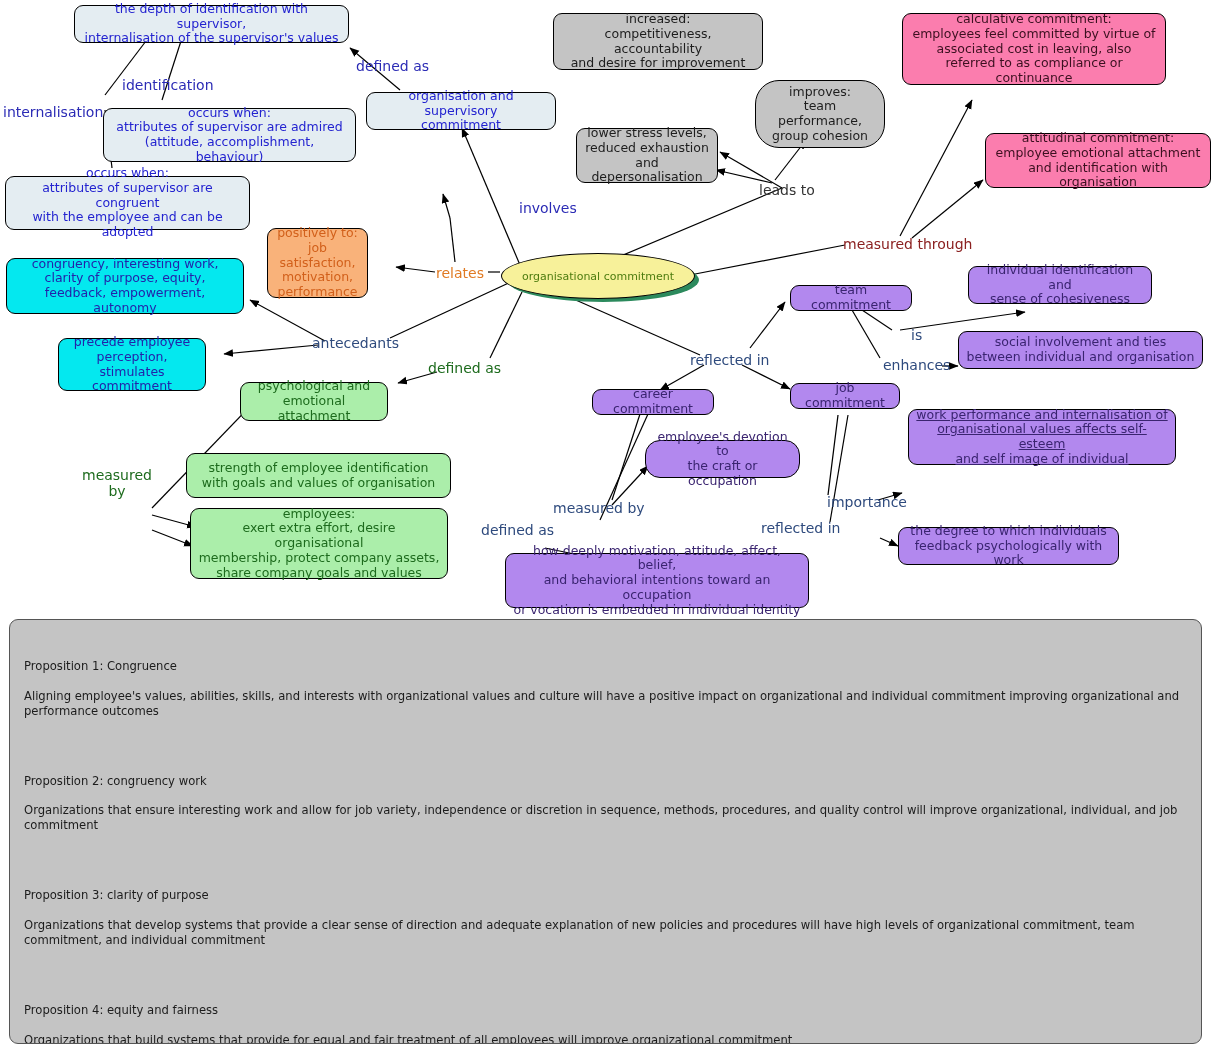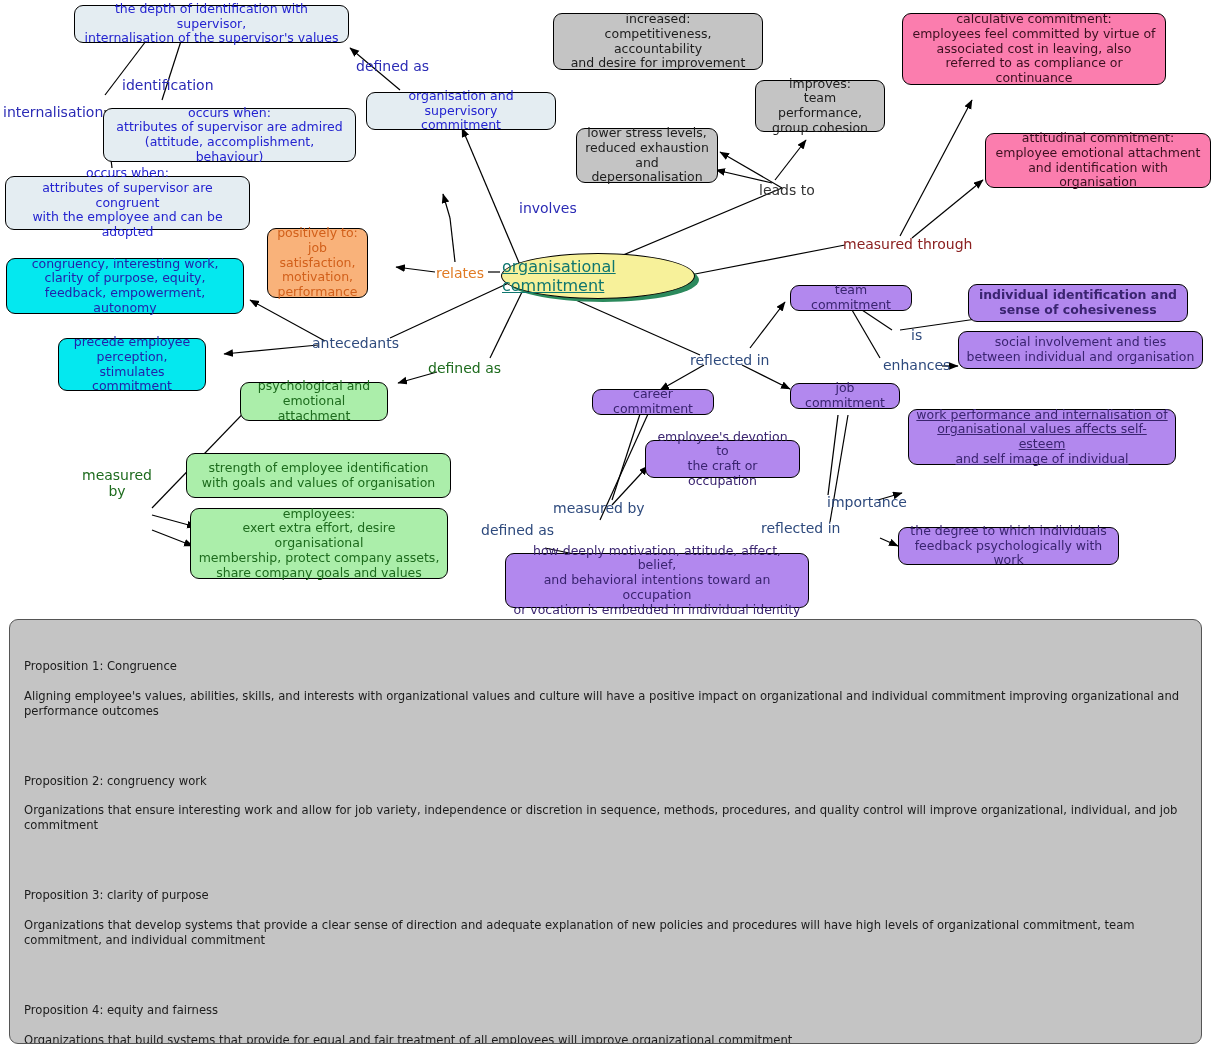--- a/index.html
+++ b/index.html
@@ -27,25 +27,24 @@
   .orange{background:#f9b27a;color:#d2601b;}
   .cyan{background:#04e8ef;color:#2323aa;}
   .green{background:#abeeaa;color:#1d6b1d;}
   .purple{background:#b288ee;color:#3a2470;}
 
   .ellipse{
     position:absolute;
     border:1px solid #000;
     border-radius:50%;
     background:#f7f19a;
-    color:#0f766e;
+    color:#4d7c0f;
     display:flex;align-items:center;justify-content:center;
-    font-size:16px;
+    font-size:11px;
     z-index:3;
-    text-decoration:underline;
   }
   .ellipse-shadow{
     position:absolute;
     border-radius:50%;
     background:#2c8a5d;
     z-index:2;
   }
 
   .lbl{
     position:absolute;
@@ -157,21 +156,21 @@
 attributes of supervisor are congruent
 with the employee and can be adopted</div>
 
   <div class="node blue" style="left:366px;top:92px;width:190px;height:38px;">organisation and supervisory
 commitment</div>
 
   <div class="node grey" style="left:553px;top:13px;width:210px;height:57px;">increased:
 competitiveness, accountability
 and desire for improvement</div>
 
-  <div class="node grey" style="left:755px;top:80px;width:130px;height:52px;">improves:
+  <div class="node grey" style="left:755px;top:80px;width:130px;height:68px;border-radius:24px;">improves:
 team performance,
 group cohesion</div>
 
   <div class="node grey" style="left:576px;top:128px;width:142px;height:55px;">lower stress levels,
 reduced exhaustion
 and depersonalisation</div>
 
   <div class="node pink" style="left:902px;top:13px;width:264px;height:72px;">calculative commitment:
 employees feel committed by virtue of
 associated cost in leaving, also
@@ -201,31 +200,31 @@
   <div class="node green" style="left:186px;top:453px;width:265px;height:45px;">strength of employee identification
 with goals and values of organisation</div>
 
   <div class="node green" style="left:190px;top:508px;width:258px;height:71px;">employees:
 exert extra effort, desire organisational
 membership, protect company assets,
 share company goals and values</div>
 
   <div class="node purple" style="left:790px;top:285px;width:122px;height:26px;">team commitment</div>
 
-  <div class="node purple" style="left:968px;top:284px;width:220px;height:38px;font-weight:bold;">individual identification and
+  <div class="node purple" style="left:968px;top:266px;width:184px;height:38px;">individual identification and
 sense of cohesiveness</div>
 
   <div class="node purple" style="left:958px;top:331px;width:245px;height:38px;">social involvement and ties
 between individual and organisation</div>
 
   <div class="node purple" style="left:592px;top:389px;width:122px;height:26px;">career commitment</div>
 
   <div class="node purple" style="left:790px;top:383px;width:110px;height:26px;">job commitment</div>
 
-  <div class="node purple" style="left:645px;top:440px;width:155px;height:38px;">employee's devotion to
+  <div class="node purple" style="left:645px;top:440px;width:155px;height:38px;border-radius:15px;">employee's devotion to
 the craft or occupation</div>
 
   <div class="node purple" style="left:908px;top:409px;width:268px;height:56px;text-decoration:underline;">work performance and internalisation of
 organisational values affects self-esteem
 and self image of individual</div>
 
   <div class="node purple" style="left:898px;top:527px;width:221px;height:38px;">the degree to which individuals
 feedback psychologically with work</div>
 
   <div class="node purple" style="left:505px;top:553px;width:304px;height:55px;">how deeply motivation, attitude, affect, belief,

